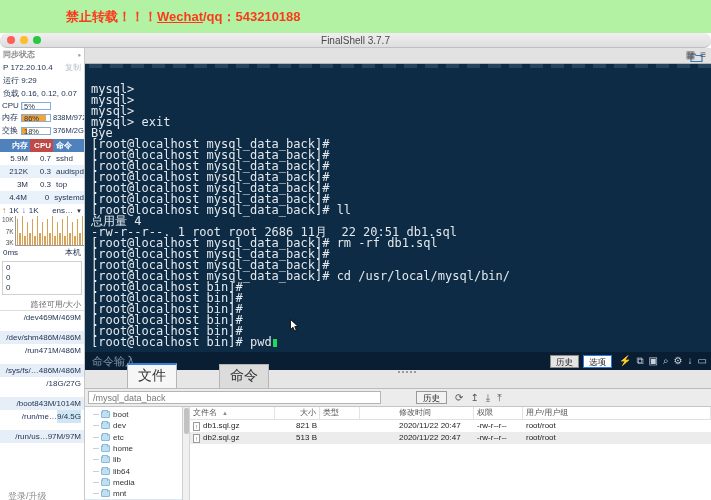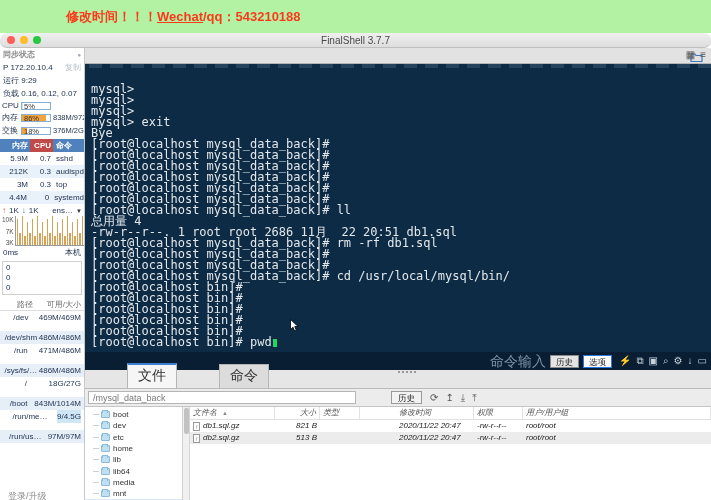--- a/index.html
+++ b/index.html
@@ -61,21 +61,21 @@
   .plot { flex:1; border-left:1px solid #999; border-bottom:1px solid #999;
           display:flex; align-items:flex-end; gap:1px; padding-left:1px; }
   .bar { width:1.5px; background:#d8a256; flex:none; }
 
   .pingbox { border:1px solid #d0d0d0; margin:2px 2px; padding:1px 3px; }
   .pingbox div { height:10px; line-height:10px; }
 
   .dtable { margin-top:3px; }
   .drow { display:flex; height:13px; line-height:13px; padding:0 3px; }
   .drow.head { color:#6b6b6b; border-bottom:1px solid #ddd; }
-  .dc1 { flex:1; text-align:center; }
+  .dc1 { flex:1; text-align:right; }
   .dc2 { text-align:right; }
   .drow.alt { background:#e6eff8;margin-top:7px; }
   .hl { background:#cfe6f5; }
   .login { position:absolute; left:8px; bottom:-3px; font-size:9px; color:#8a8a8a; }
 
   
   .tabbar { height:16px; background:#e2e2e2; border-bottom:1px solid #b5b5b5;
             display:flex; align-items:flex-end; position:relative;flex-direction:column; }
   .foldericon { margin:0 8px 0 8px; }
   .tab { height:15px; margin-top:1px; background:#f6f6f6; border:1px solid #9db4c6; border-bottom:none;
@@ -93,59 +93,59 @@
   .tlines { position:absolute; top:20px; left:6px; right:2px;
             font-family:"DejaVu Sans Mono", monospace; font-size:12px; line-height:11px;
             color:#e3e8ec; white-space:pre; }
   .tcursor { display:inline-block; width:4px; height:8px; background:#1fd75f;
              vertical-align:-1px; margin-left:1px; }
   .mouse { position:absolute; left:205px; top:255px; }
 
   
   .cmdbar { height:18px; background:#0a1e33; display:flex; align-items:center; padding:0 4px 0 7px; }
   .cmdinput { flex:1; background:transparent; border:none; outline:none;
-              font-size:14px; color:#cfd9e2;text-align:right; }
+              font-size:11px; color:#cfd9e2; }
   .cmdinput::placeholder { color:#7f93a5; }
   .cbtn { font-size:8.5px; background:#e4e4e4; border:1px solid #8a8a8a; color:#222;
           padding:0 5px; height:13px; line-height:12px; margin-left:4px; }
   .cbtn.sel { background:#fff; border:1px solid #2a7ade; }
   .cicons { display:flex; align-items:center; gap:5px; margin-left:7px; }
   .cicon { font-size:10px; color:#c7d2dc; line-height:1; }
   .cicon.green { color:#62d84e; }
 
   
   .bottom { height:130px; background:#ececec; display:flex; flex-direction:column; position:relative; }
   .grip { position:absolute; top:1px; left:50%; width:20px; height:2px;
           background:repeating-linear-gradient(90deg,#9a9a9a 0 2px,transparent 2px 4px); }
   .btabs { height:19px; display:flex; align-items:flex-end; padding-left:2px;
            border-bottom:1px solid #bbb; background:#e6e6e6; }
   .btab { font-size:14px; padding:2px 10px 3px 10px; color:#333; border:1px solid #b5b5b5;
           border-bottom:none; background:#dcdcdc; margin-right:2px;margin-left:40px; }
   .btab.active { background:#f6f6f6; border-top:2px solid #3b7fd4; }
   .btoolbar { height:17px; display:flex; align-items:center; padding-left:3px; }
-  .pathinput { width:268px; height:13px; border:1px solid #b5b5b5; background:#fff;
+  .pathinput { width:293px; height:13px; border:1px solid #b5b5b5; background:#fff;
                font-size:9px; color:#777; padding:0 4px; outline:none; }
   .hbtn { margin-left:35px; font-size:8.5px; background:#f2f2f2; border:1px solid #9a9a9a;
           padding:0 6px; height:13px; line-height:12px; color:#222; }
   .ficons { display:flex; gap:7px; margin-left:8px; font-size:10px; color:#555; }
 
   .bbody { flex:1; display:flex; border-top:1px solid #c5c5c5; overflow:hidden; }
   .tree { width:98px; background:#fff; border-right:1px solid #cfcfcf; padding-top:2px; overflow:hidden; }
   .titem { display:flex; align-items:center; height:11.3px; font-size:8px; color:#333;
            padding-left:8px; white-space:nowrap; }
   .titem.sel { background:#d8e8f4; font-weight:bold; }
   .tdash { width:6px; border-top:1px solid #cfcfcf; margin-right:2px; flex:none; }
   .tfolder { width:9px; height:7px; background:#bfe0f2; border:1px solid #8cbcd9;
              border-radius:1px; margin-right:3px; flex:none; position:relative; }
   .tfolder::before { content:""; position:absolute; top:-2px; left:0; width:4px; height:2px;
                      background:#bfe0f2; border:1px solid #8cbcd9; border-bottom:none; }
   .vscroll { width:7px; background:#f0f0f0; border-right:1px solid #d5d5d5; position:relative; }
   .vthumb { position:absolute; top:1px; left:1px; width:5px; height:26px; background:#c2c2c2; border-radius:2px; }
 
-  .filelist { flex:1; background:#fff; font-size:8px; color:#222; overflow:hidden;font-style:italic; }
+  .filelist { flex:1; background:#fff; font-size:8px; color:#222; overflow:hidden; }
   .frow { display:flex; height:12px; line-height:12px; align-items:center; }
   .frow.head { color:#555; border-bottom:1px solid #e0e0e0; height:13px; }
   .frow.head .fc { border-right:1px solid #e3e3e3; height:100%; }
   .fc { padding:0 3px; white-space:nowrap; overflow:hidden; }
   .fc-name { width:85px; display:flex; align-items:center; gap:3px; }
   .fc-size { width:45px; text-align:right; }
   .fc-type { width:40px; }
   .fc-mtime { width:78px;margin-left:36px; }
   .fc-perm { width:49px; }
   .fc-owner { flex:1; }
@@ -154,21 +154,21 @@
   .pageicon { width:7px; height:9px; background:#fdfdfd; border:1px solid #9a9a9a; flex:none;
               position:relative; font-size:6px; color:#888; text-align:center; line-height:8px; }
 </style>
 </head>
 <body>
 
 <div id="app">
 
   <div class="banner">
     <span class="gap"></span>
-    <span>修改时间！！！</span>
+    <span>禁止转载！！！</span>
     <u>Wechat</u>
     <span>/qq：543210188</span>
   </div>
 
   <div class="titlebar">
     <div class="lights">
       <span class="light l-red"></span>
       <span class="light l-yellow"></span>
       <span class="light l-green"></span>
     </div>

